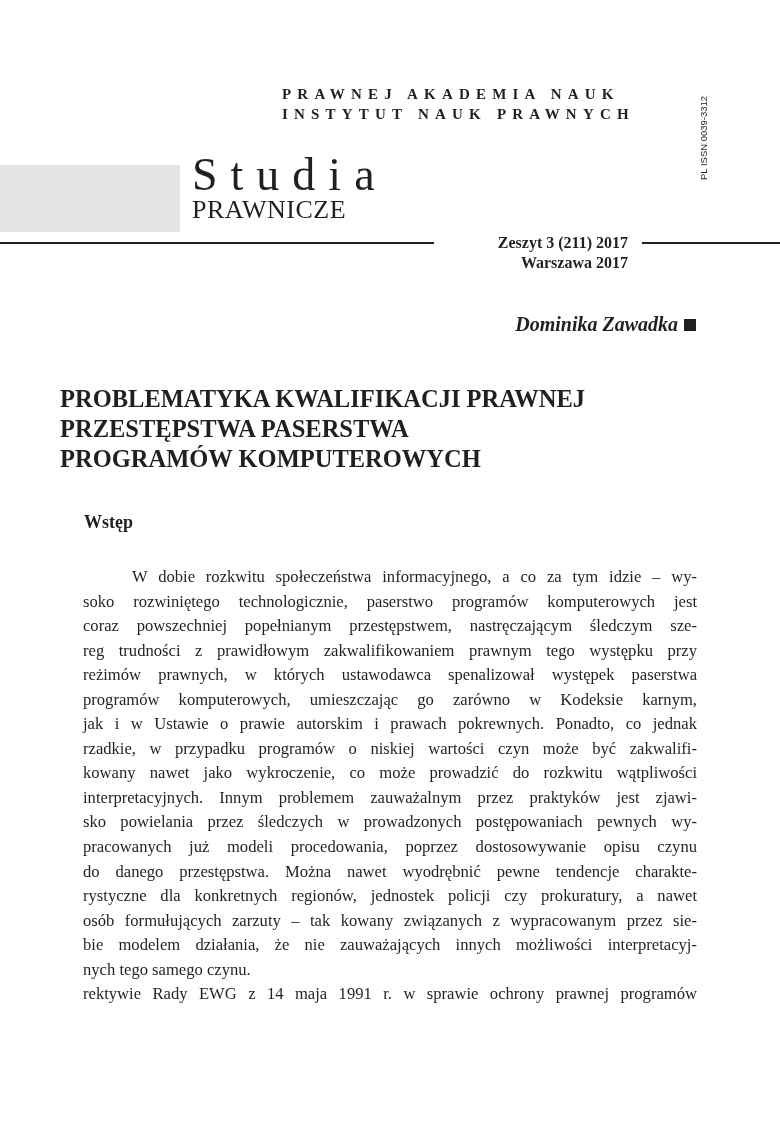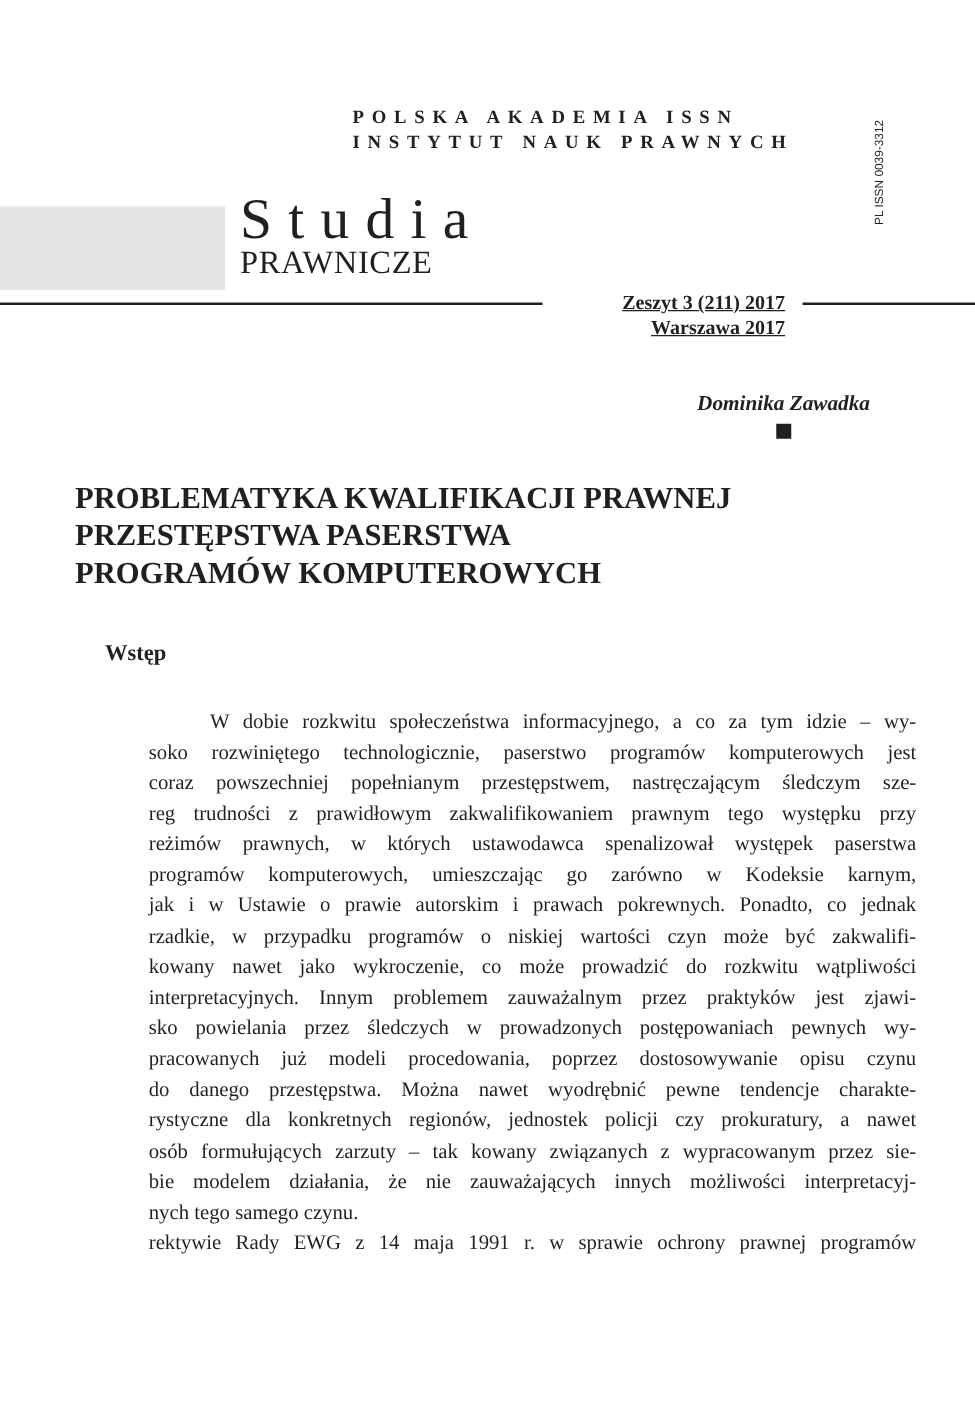--- a/index.html
+++ b/index.html
@@ -80,37 +80,35 @@
     #rule-right { left: 642px; width: 138px; }
 
     .issue {
       position: absolute;
       right: 152px;
       text-align: right;
       font-size: 16px;
       font-weight: bold;
       white-space: nowrap;
       color: #231f20;
-      text-decoration: underline;
     }
     #issue-1 { top: 234px; }
     #issue-2 { top: 254px; }
 
     .author {
       position: absolute;
       right: 84px;
       top: 313px;
-      font-size: 17px;
+      font-size: 20px;
       font-style: italic;
       font-weight: bold;
       white-space: nowrap;
       display: flex;
       align-items: center;
       gap: 6px;
-      flex-direction: column;
     }
     .author .square {
       display: inline-block;
       width: 12px;
       height: 12px;
       background: #231f20;
     }
 
     .title {
       position: absolute;
@@ -135,42 +133,41 @@
     }
 
     .body-text {
       position: absolute;
       left: 83px;
       width: 614px;
       top: 565px;
       font-size: 16.6px;
       line-height: 24.55px;
       color: #231f20;
-      margin-left: 36px;
     }
     .body-text .line {
       display: block;
       white-space: nowrap;
       text-align: justify;
       text-align-last: justify;
       height: 24.55px;
     }
     .body-text .line.last {
       text-align-last: left;
     }
     .body-text .line.indent {
       padding-left: 49px;
     }
   </style>
 </head>
 <body>
 
 <div>
 
-  <div class="header-line" id="hdr-1">POLSKA AKADEMIA ISSN</div>
+  <div class="header-line" id="hdr-1">PRAWNEJ AKADEMIA NAUK</div>
   <div class="header-line" id="hdr-2">INSTYTUT NAUK PRAWNYCH</div>
 
   <div class="issn">PL ISSN 0039-3312</div>
 
   <div class="gray-box"></div>
 
   <div class="studia">Studia</div>
   <div class="prawnicze">PRAWNICZE</div>
 
   <div class="rule" id="rule-left"></div>

